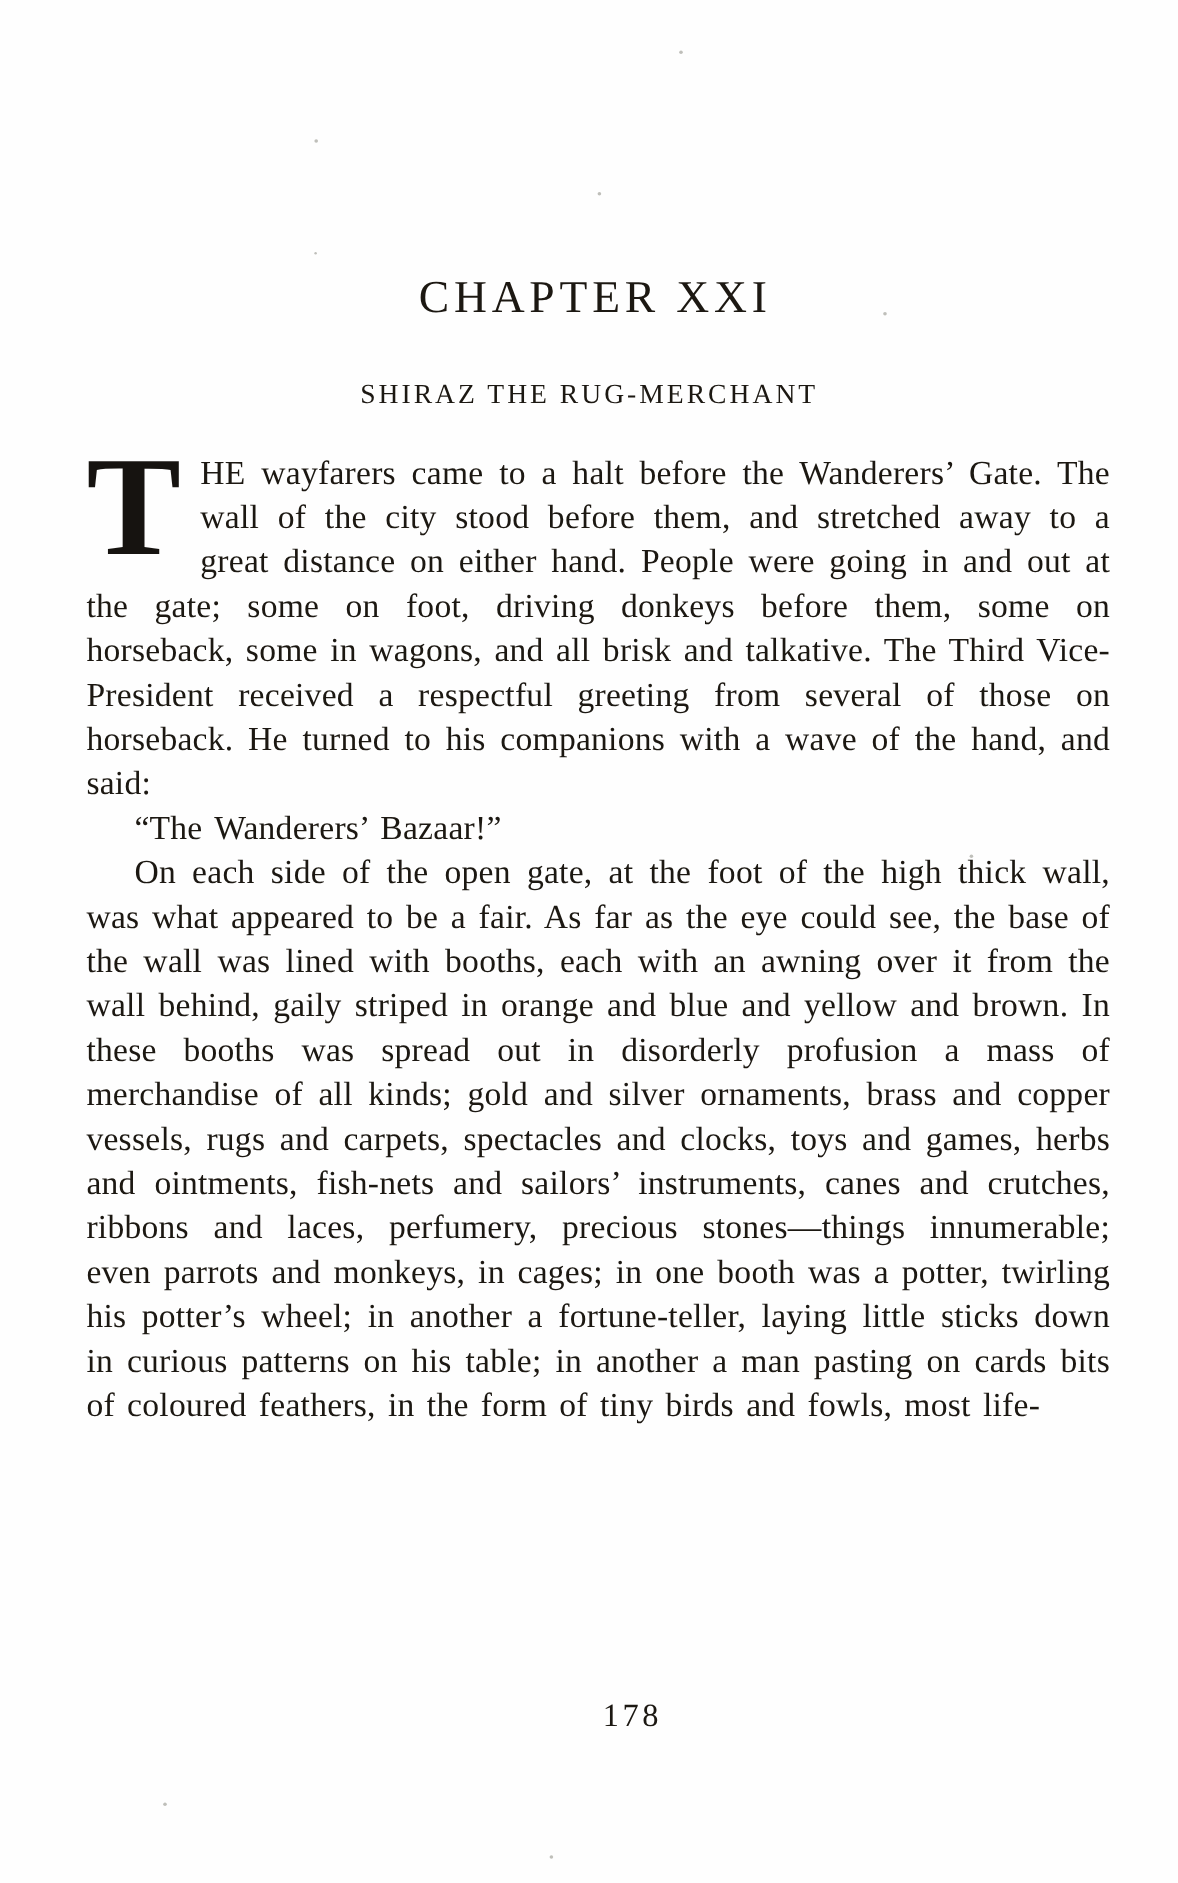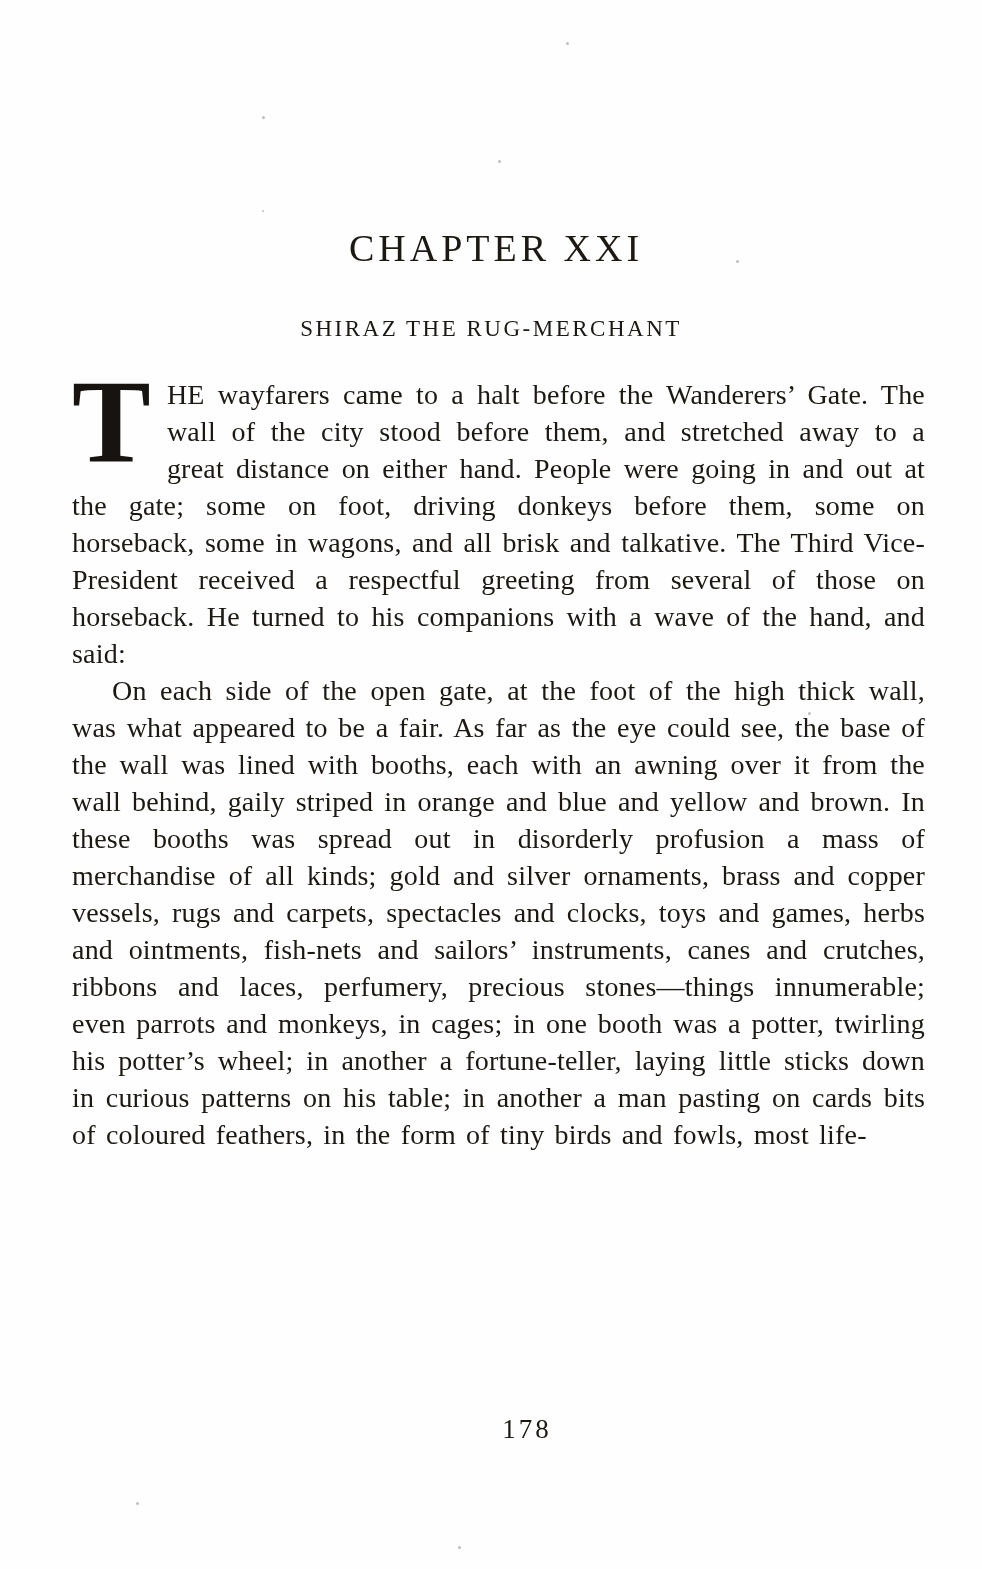--- a/index.html
+++ b/index.html
@@ -87,20 +87,21 @@
 <div class="page">
 
   <h1 class="chapter-title">CHAPTER XXI</h1>
 
   <h2 class="chapter-subtitle">SHIRAZ THE RUG-MERCHANT</h2>
 
   <div class="text-block">
 
     <p class="para"><span class="dropcap">T</span><span>HE wayfarers came to a halt before the Wanderers’ Gate.  The wall of the city stood before them, and stretched away to a great distance on either hand.  People were going in and out at the gate; some on foot, driving donkeys before them, some on horseback, some in wagons, and all brisk and talkative.  The Third Vice-President received a respectful greeting from several of those on horseback.  He turned to his companions with a wave of the hand, and said:</span></p>
 
+    <p class="para indent">“The Wanderers’ Bazaar!”</p>
 
     <p class="para indent">On each side of the open gate, at the foot of the high thick wall, was what appeared to be a fair.  As far as the eye could see, the base of the wall was lined with booths, each with an awning over it from the wall behind, gaily striped in orange and blue and yellow and brown.  In these booths was spread out in disorderly profusion a mass of merchandise of all kinds; gold and silver ornaments, brass and copper vessels, rugs and carpets, spectacles and clocks, toys and games, herbs and ointments, fish-nets and sailors’ instruments, canes and crutches, ribbons and laces, perfumery, precious stones—things innumerable; even parrots and monkeys, in cages; in one booth was a potter, twirling his potter’s wheel; in another a fortune-teller, laying little sticks down in curious patterns on his table; in another a man pasting on cards bits of coloured feathers, in the form of tiny birds and fowls, most life-</p>
 
   </div>
 
   <div class="page-number">178</div>
 
   <div class="speck" style="left:566px; top:42px;  width:3px; height:3px;"></div>
   <div class="speck" style="left:262px; top:116px; width:3px; height:3px;"></div>
   <div class="speck" style="left:498px; top:160px; width:3px; height:3px;"></div>

